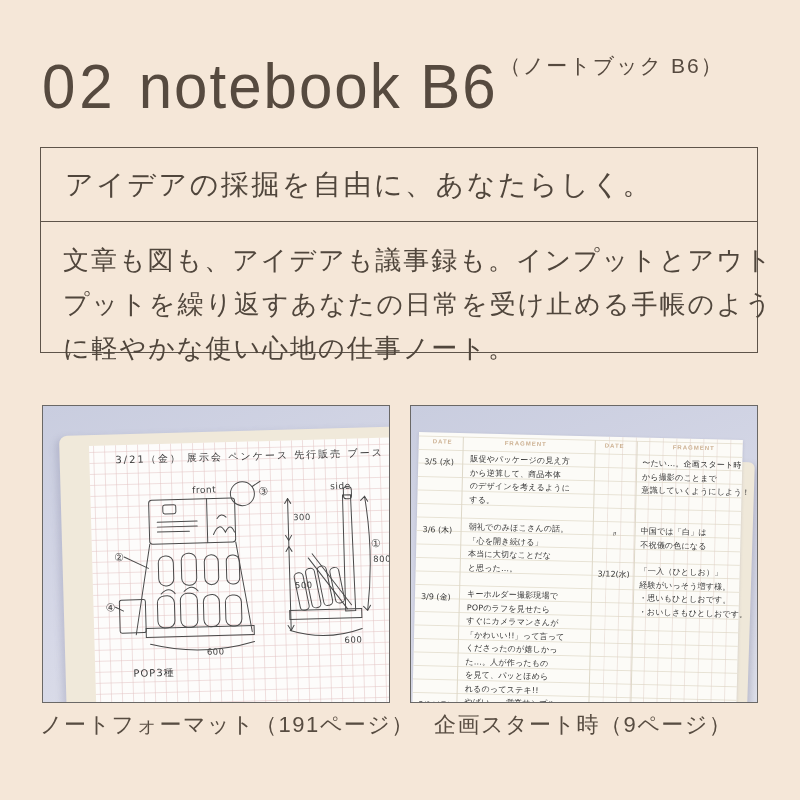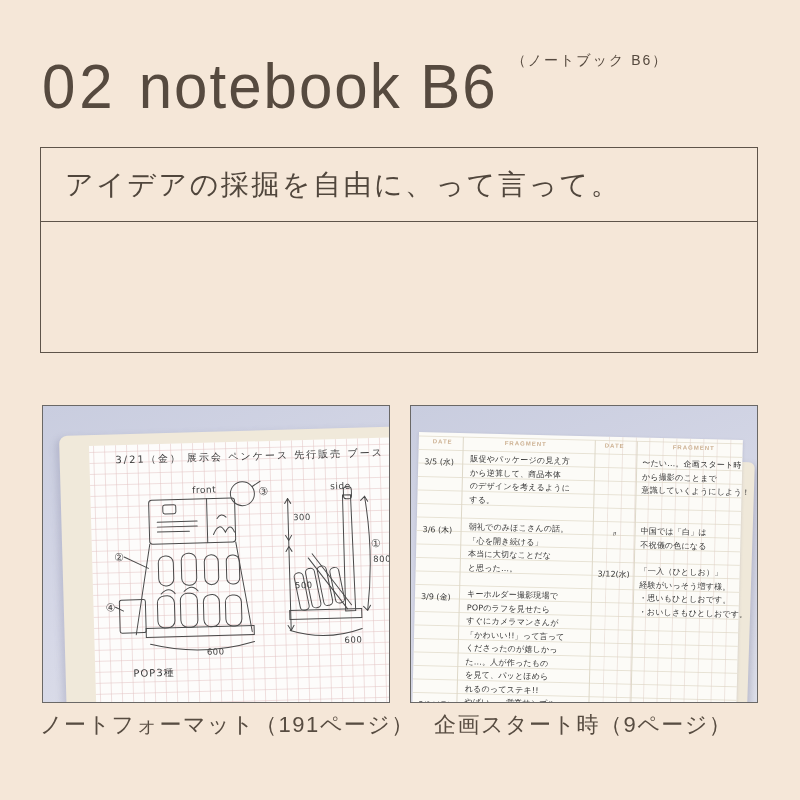--- a/index.html
+++ b/index.html
@@ -16,21 +16,21 @@
   }
   .heading .num{
     font-size:60px;font-weight:300;letter-spacing:4px;color:#564a3f;
     transform:scaleY(1.04);
   }
   .heading .main{
     font-size:60px;font-weight:300;letter-spacing:2px;color:#564a3f;
     margin-left:22px;transform:scaleY(1.04);
   }
   .heading .sub{
-    font-size:14px;font-weight:400;letter-spacing:2px;color:#564a3f;margin-left:14px;
+    font-size:21px;font-weight:400;letter-spacing:2px;color:#564a3f;margin-left:2px;
   }
   
   .info-box{
     position:absolute;left:40px;top:147px;width:718px;height:206px;
     border:1px solid #5e544a;background:#f5e7d8;box-sizing:border-box;
   }
   .info-box .headline{
     height:74px;box-sizing:border-box;border-bottom:1px solid #5e544a;
     display:flex;align-items:center;padding:0 24px;
     font-size:28px;letter-spacing:2.5px;color:#50463c;
@@ -115,21 +115,26 @@
 </head>
 <body>
 
 <div class="heading">
   <span class="num">02</span>
   <span class="main">notebook B6</span>
   <span class="sub">（ノートブック B6）</span>
 </div>
 
 <div class="info-box">
-  <div class="headline">アイデアの採掘を自由に、って言って。</div>
+  <div class="headline">アイデアの採掘を自由に、あなたらしく。</div>
+  <div class="body">
+    <div class="line">文章も図も、アイデアも議事録も。インプットとアウト</div>
+    <div class="line">プットを繰り返すあなたの日常を受け止める手帳のよう</div>
+    <div class="line">に軽やかな使い心地の仕事ノート。</div>
+  </div>
 </div>
 
 <div class="photo left">
   <div class="cover-l"></div>
   <div class="page-l">
 
     <span class="hand sk-title">3/21（金） 展示会 ペンケース 先行販売 ブース</span>
     <span class="hand sk-front">front</span>
     <span class="hand sk-side">side</span>
     <span class="hand sk-pop">POP3種</span>

